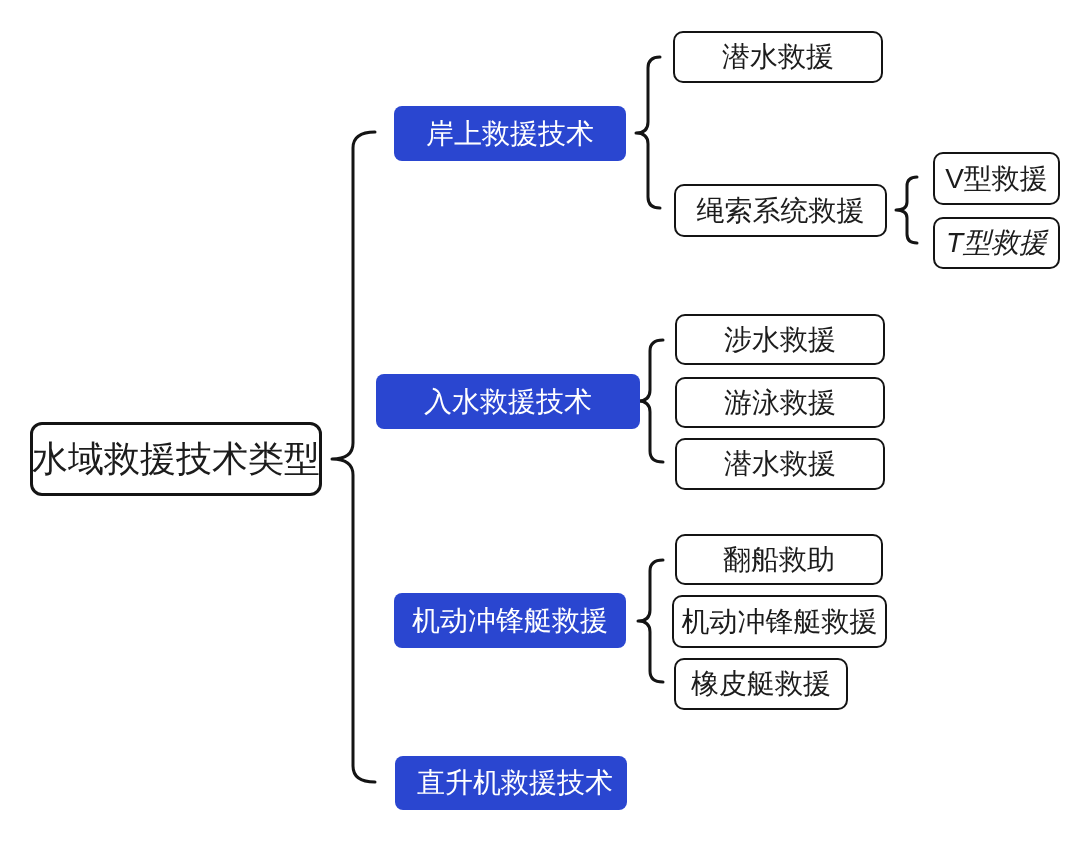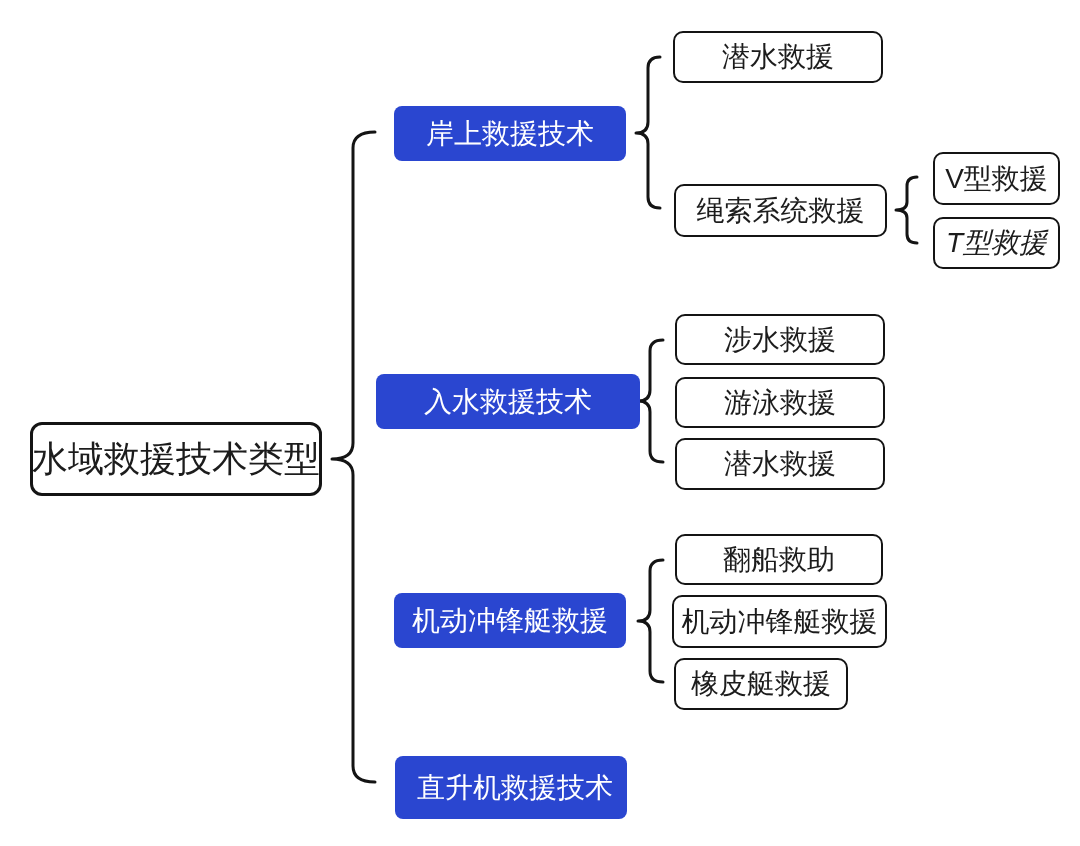--- a/index.html
+++ b/index.html
@@ -65,21 +65,21 @@
     <path class="brace" d="M 663 340 Q 650 340 650 351 L 650 390 Q 650 401 638 401 Q 650 401 650 412 L 650 451 Q 650 462 663 462"></path>
     <path class="brace" d="M 663 560 Q 650 560 650 571 L 650 610 Q 650 621 638 621 Q 650 621 650 632 L 650 671 Q 650 682 663 682"></path>
     <path class="brace" d="M 917 177 Q 907 177 907 186 L 907 202 Q 907 210 896 210 Q 907 210 907 218 L 907 234 Q 907 243 917 243"></path>
   </svg>
 
   <div class="node leaf root-node" style="left:30px; top:422px; width:292px; height:74px;">水域救援技术类型</div>
 
   <div class="node branch" style="left:394px; top:106px; width:232px; height:55px;">岸上救援技术</div>
   <div class="node branch" style="left:376px; top:374px; width:264px; height:55px;">入水救援技术</div>
   <div class="node branch" style="left:394px; top:593px; width:232px; height:55px;">机动冲锋艇救援</div>
-  <div class="node branch" style="left:395px; top:756px; width:232px; height:63px;padding-left:8px;">直升机救援技术</div>
+  <div class="node branch" style="left:395px; top:756px; width:232px; height:54px;padding-left:8px;">直升机救援技术</div>
 
   <div class="node leaf" style="left:673px; top:31px; width:210px; height:52px;">潜水救援</div>
   <div class="node leaf" style="left:674px; top:184px; width:213px; height:53px;">绳索系统救援</div>
 
   <div class="node leaf" style="left:933px; top:152px; width:127px; height:53px;">V型救援</div>
   <div class="node leaf" style="left:933px; top:217px; width:127px; height:52px;font-style:italic;">T型救援</div>
 
   <div class="node leaf" style="left:675px; top:314px; width:210px; height:51px;">涉水救援</div>
   <div class="node leaf" style="left:675px; top:377px; width:210px; height:51px;">游泳救援</div>
   <div class="node leaf" style="left:675px; top:438px; width:210px; height:52px;">潜水救援</div>

